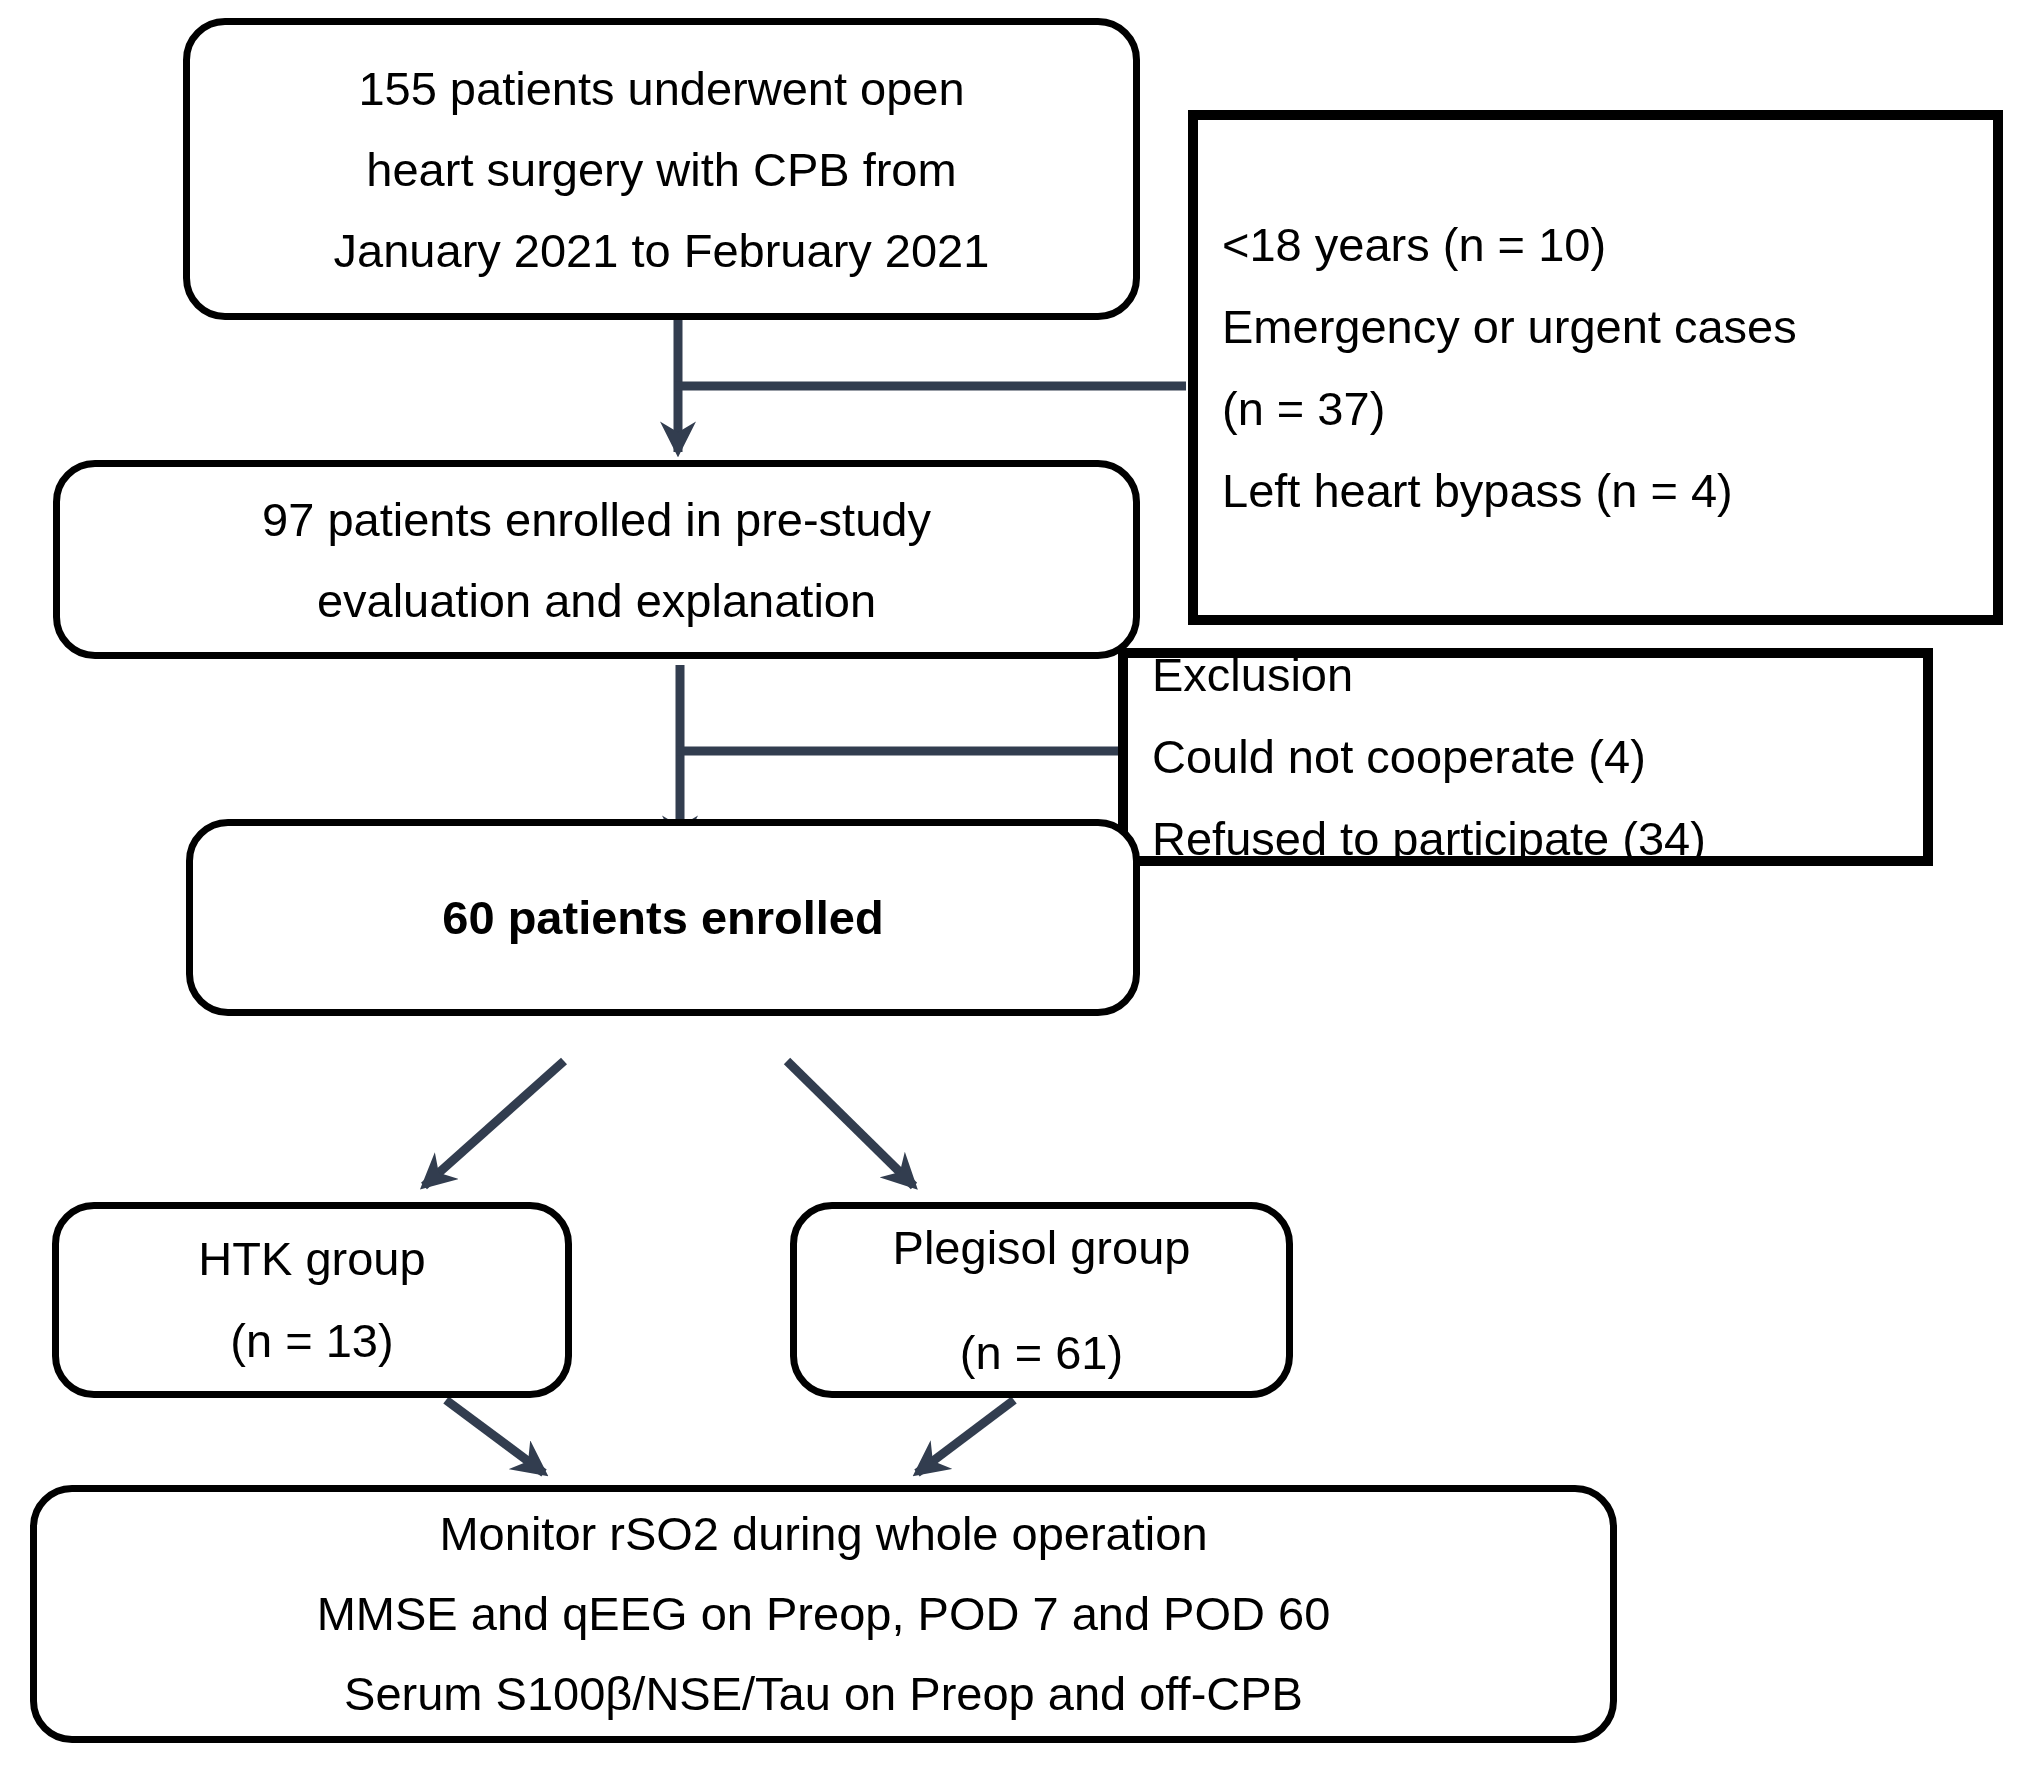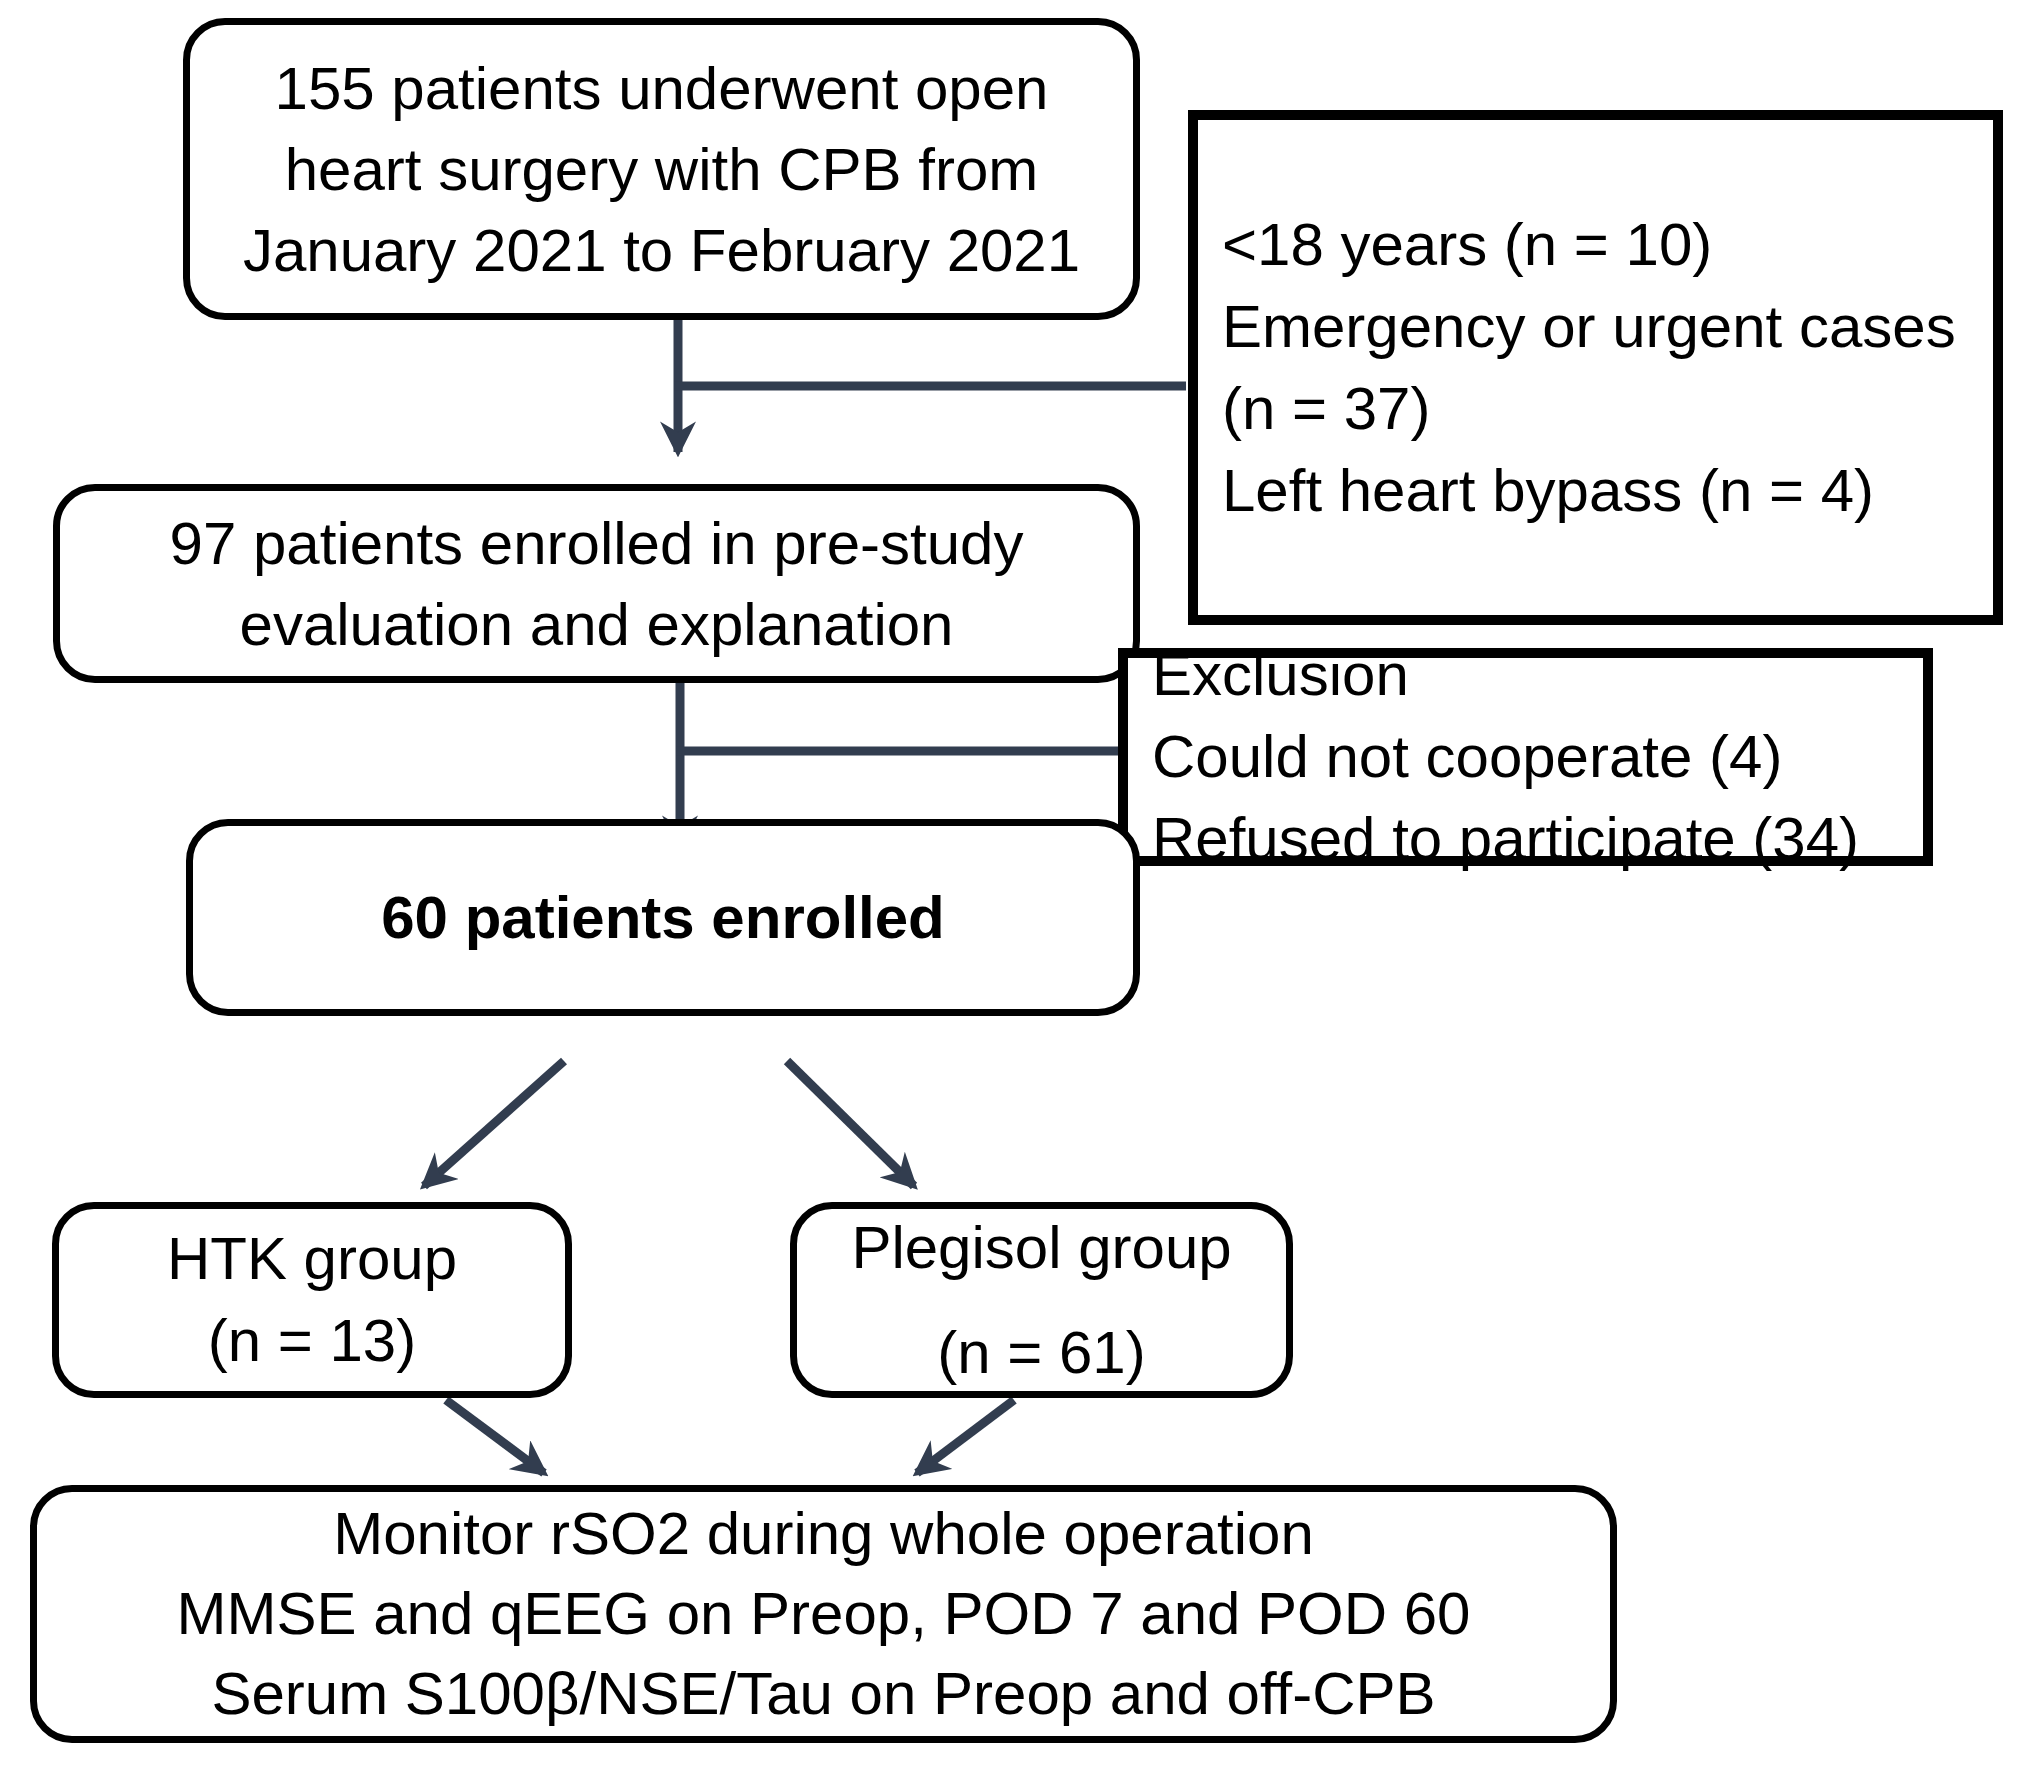--- a/index.html
+++ b/index.html
@@ -10,32 +10,32 @@
     --text-color:#000000;
   }
   html,body{margin:0;padding:0;background:var(--bg);}
   body{width:2026px;height:1775px;font-family:"Liberation Sans", sans-serif;}
   .stage{position:relative;width:2026px;height:1775px;background:var(--bg);overflow:hidden;}
   .overlay{position:absolute;left:0;top:0;width:2026px;height:1775px;z-index:0;pointer-events:none;}
   .overlay line{stroke:var(--connector);stroke-width:9;}
   .overlay .arrowhead{fill:var(--connector);}
   .box{
     position:absolute;z-index:1;box-sizing:border-box;background:var(--bg);
-    color:var(--text-color);font-size:60px;line-height:81px;
+    color:var(--text-color);font-size:47px;line-height:81px;
     display:flex;flex-direction:column;justify-content:center;align-items:center;
     text-align:center;
   }
   .rounded{border:7px solid var(--box-border);border-radius:42px;padding:0 20px;}
   .squared{
     border:10px solid var(--box-border);border-radius:0;
     align-items:flex-start;text-align:left;padding:0 18px 0 24px;line-height:82px;
   }
   #box-initial{left:183px;top:18px;width:957px;height:302px;}
   #box-exclusion1{left:1188px;top:110px;width:815px;height:515px;}
-  #box-prestudy{left:53px;top:484px;width:1087px;height:199px;}
+  #box-prestudy{left:53px;top:460px;width:1087px;height:199px;}
   #box-exclusion2{left:1118px;top:648px;width:815px;height:218px;}
   #box-enrolled{left:186px;top:819px;width:954px;height:197px;font-weight:bold;}
   #box-htk{left:52px;top:1202px;width:520px;height:196px;line-height:82px;}
   #box-plegisol{left:790px;top:1202px;width:503px;height:196px;line-height:82px;gap:23px;}
   #box-outcome{left:30px;top:1485px;width:1587px;height:258px;line-height:80px;}
   .line{white-space:pre-wrap;}
 </style>
 </head>
 <body>
 

